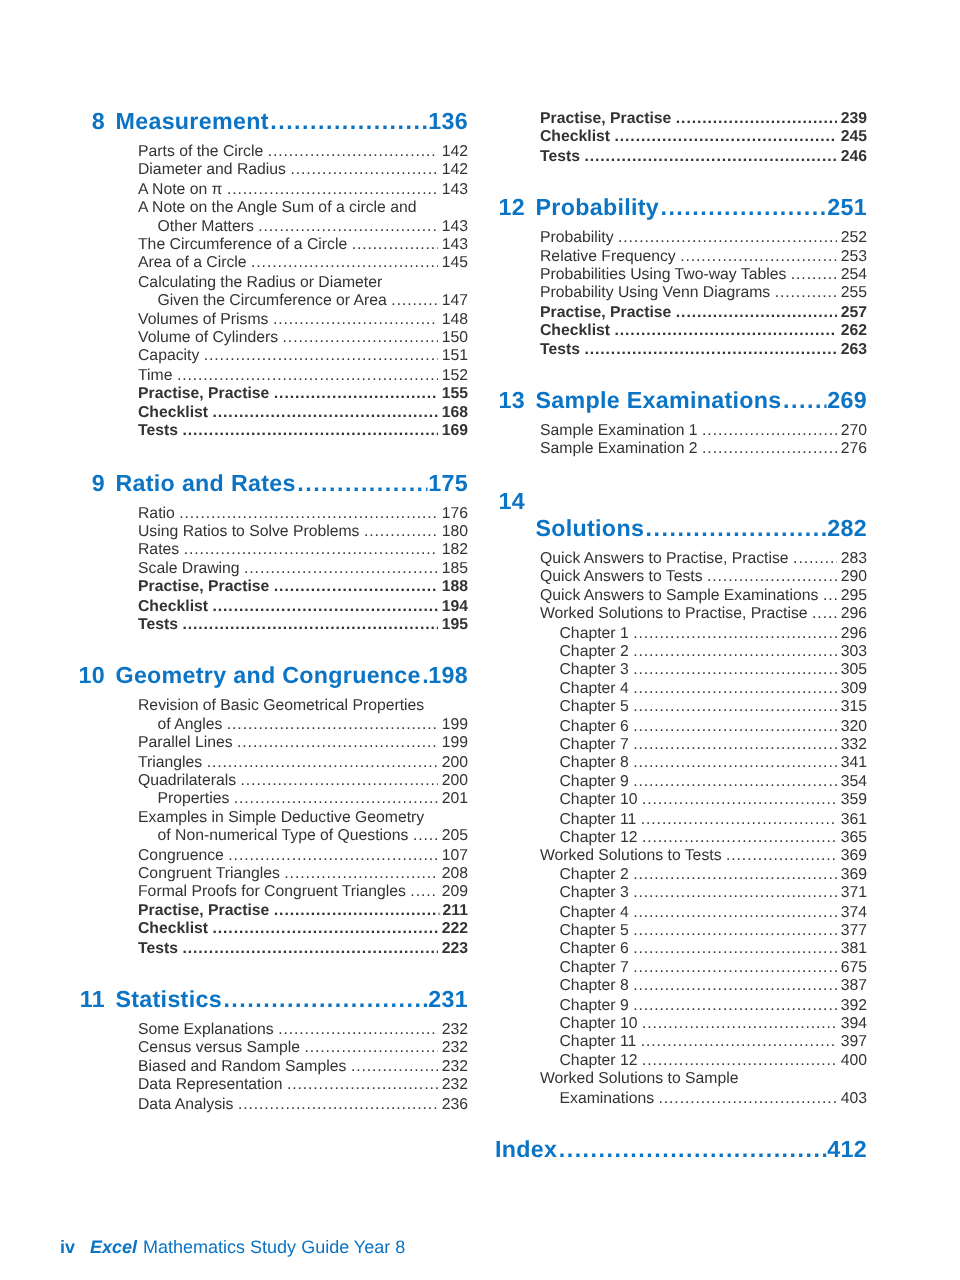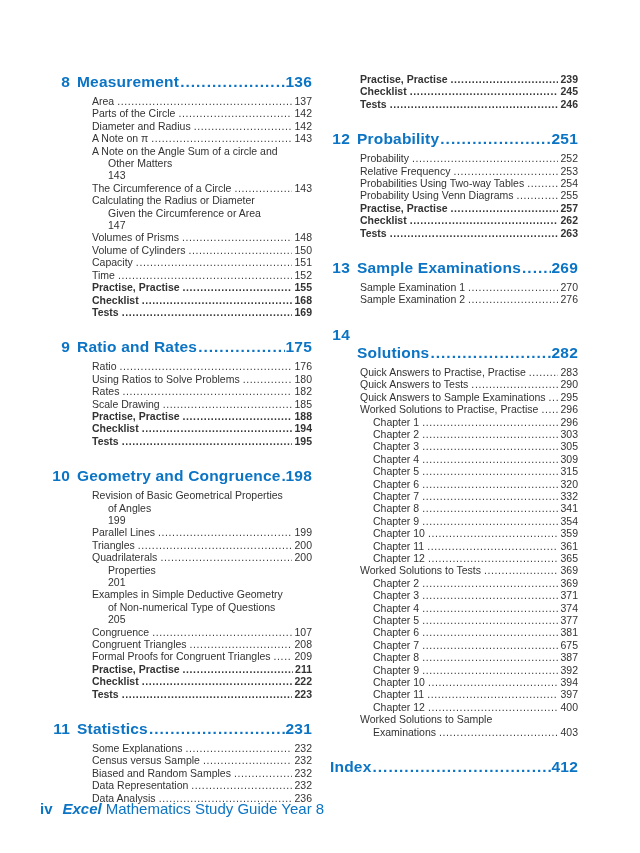--- a/index.html
+++ b/index.html
@@ -61,39 +61,39 @@
 
   
   .entry {
     display: flex;
     align-items: baseline;
     font-size: 10.5px;
     line-height: 12.4px;
     color: var(--ink);
   }
   .col-left  .entry.i1 { padding-left: 46px; }
-  .col-left  .entry.i2 { padding-left: 59px; flex-direction: column; }
+  .col-left  .entry.i2 { padding-left: 59px; }
   .col-right .entry.i1 { padding-left: 30px; }
   .col-right .entry.i2 { padding-left: 43px; }
   .entry.bold { font-weight: bold; }
   .etext { white-space: nowrap; flex: none; }
   .edots {
     flex: 1 1 0; min-width: 0;
     overflow: hidden; white-space: nowrap;
     letter-spacing: 0.6px;
     margin: 0 2px 0 3px;
   }
   .edots::after { content: ".............................................................................................."; }
   .epage { flex: none; }
 
   
   .footer {
     position: absolute;
-    left: 40px; top: 800px;
-    font-size: 15px;
+    left: 40px; top: 824px;
+    font-size: 12px;
     color: var(--accent);
     white-space: nowrap;
   }
   .f-num   { font-weight: bold; margin-right: 10px; }
   .f-brand { font-weight: bold; font-style: italic; margin-right: 4px; }
 </style>
 </head>
 <body>
 
 <div class="page">
@@ -102,25 +102,20 @@
         <div class="block">
           <div class="heading-block">
             <div class="heading">
               <span class="hnum">8</span>
               <span class="htitle">Measurement</span>
               <span class="hdots"></span>
               <span class="hpage">136</span>
             </div>
           </div>
           <div class="entry i1">
-            <span class="etext">Area</span>
-            <span class="edots"></span>
-            <span class="epage">137</span>
-          </div>
-          <div class="entry i1">
             <span class="etext">Parts of the Circle</span>
             <span class="edots"></span>
             <span class="epage">142</span>
           </div>
           <div class="entry i1">
             <span class="etext">Diameter and Radius</span>
             <span class="edots"></span>
             <span class="epage">142</span>
           </div>
           <div class="entry i1">
@@ -133,20 +128,25 @@
           </div>
           <div class="entry i2">
             <span class="etext">Other Matters</span>
             <span class="edots"></span>
             <span class="epage">143</span>
           </div>
           <div class="entry i1">
             <span class="etext">The Circumference of a Circle</span>
             <span class="edots"></span>
             <span class="epage">143</span>
+          </div>
+          <div class="entry i1">
+            <span class="etext">Area of a Circle</span>
+            <span class="edots"></span>
+            <span class="epage">145</span>
           </div>
           <div class="entry i1">
             <span class="etext">Calculating the Radius or Diameter</span>
           </div>
           <div class="entry i2">
             <span class="etext">Given the Circumference or Area</span>
             <span class="edots"></span>
             <span class="epage">147</span>
           </div>
           <div class="entry i1">

